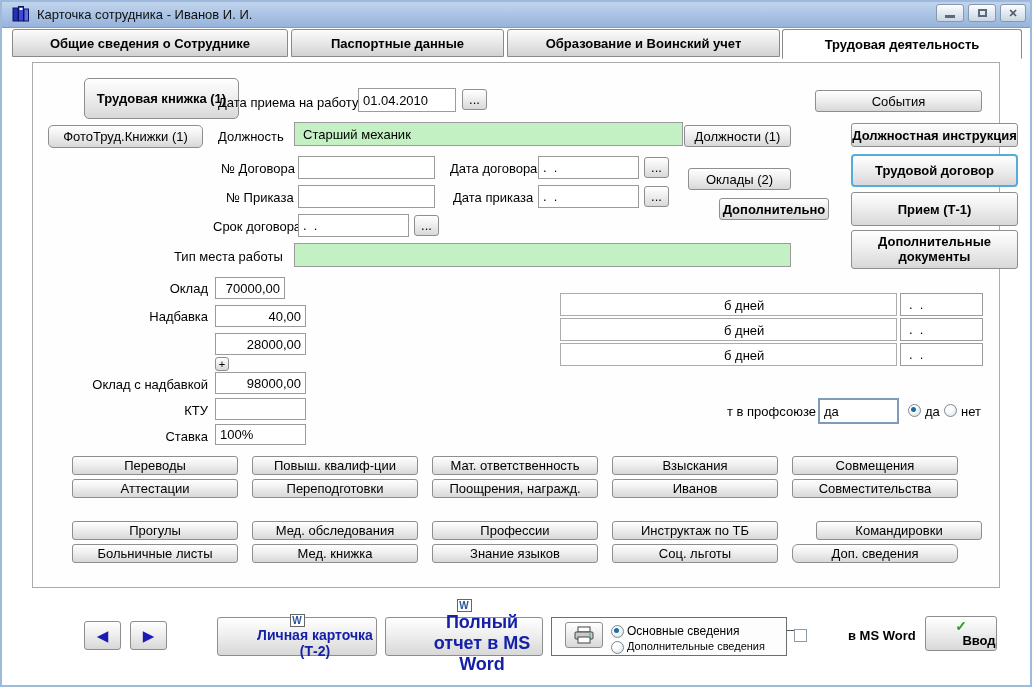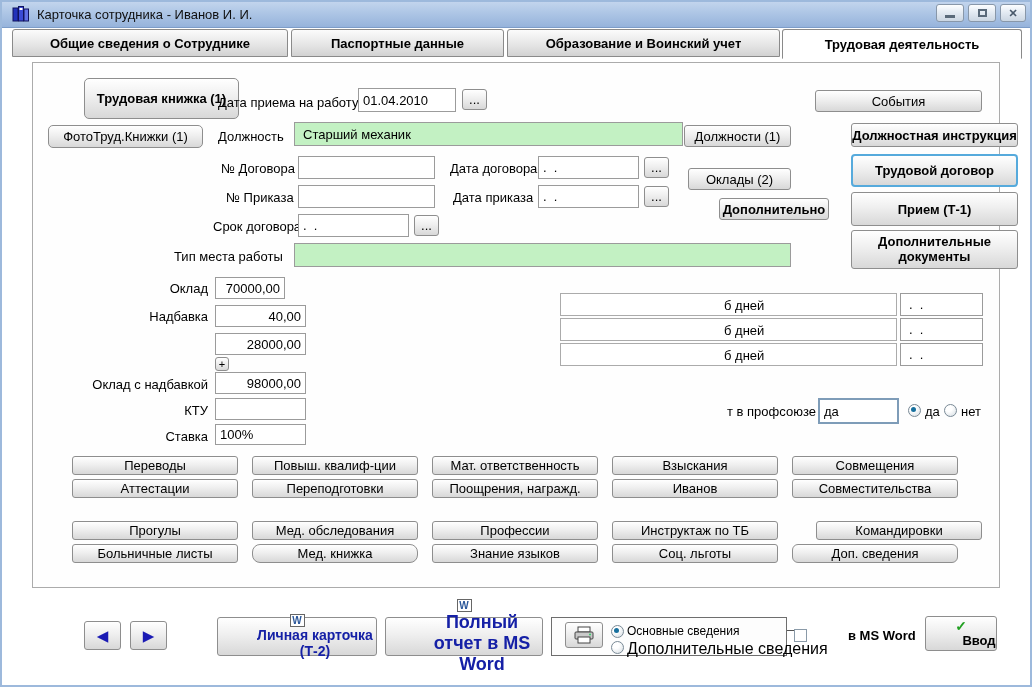--- a/index.html
+++ b/index.html
@@ -215,21 +215,21 @@
   <div class="btn" style="left:612px;top:521px;width:166px;height:19px;">
       <span>Инструктаж по ТБ</span>
     </div>
   <div class="btn" style="left:792px;top:521px;width:166px;height:19px;margin-left:24px;">
       <span>Командировки</span>
     </div>
 
   <div class="btn" style="left:72px;top:544px;width:166px;height:19px;">
       <span>Больничные листы</span>
     </div>
-  <div class="btn" style="left:252px;top:544px;width:166px;height:19px;border-radius:8px;">
+  <div class="btn" style="left:252px;top:544px;width:166px;height:19px;">
       <span>Мед. книжка</span>
     </div>
   <div class="btn" style="left:432px;top:544px;width:166px;height:19px;">
       <span>Знание языков</span>
     </div>
   <div class="btn" style="left:612px;top:544px;width:166px;height:19px;">
       <span>Соц. льготы</span>
     </div>
   <div class="btn" style="left:792px;top:544px;width:166px;height:19px;border-radius:6px;">
       <span>Доп. сведения</span>
@@ -260,21 +260,21 @@
     <svg width="22" height="18" viewBox="0 0 22 18">
       <rect x="5" y="1" width="12" height="5" fill="#fff" stroke="#444"></rect>
       <rect x="2" y="6" width="18" height="7" rx="1" fill="#C9C9C9" stroke="#444"></rect>
       <rect x="5" y="11" width="12" height="6" fill="#fff" stroke="#444"></rect>
       <circle cx="17" cy="8.5" r="1" fill="#3C6"></circle>
     </svg>
   </div>
   <div class="radio sel" style="left:611px;top:625px;"></div>
   <span class="lbl" style="left:627px;top:624px;font-size:12px;">Основные сведения</span>
   <div class="radio" style="left:611px;top:641px;"></div>
-  <span class="lbl" style="left:627px;top:640px;font-size:16px;">Дополнительные сведения</span>
+  <span class="lbl" style="left:627px;top:640px;font-size:11px;">Дополнительные сведения</span>
   <div style="position:absolute;left:787px;top:630px;width:7px;height:1px;background:#555;"></div>
   <div class="chk" style="left:794px;top:629px;"></div>
   <span class="lbl bold" style="left:812px;top:628px;">в MS Word</span>
 
   <div class="btn" style="left:925px;top:616px;width:72px;height:35px;flex-direction:column;line-height:1.1;padding:1px 0;">
     <span style="color:#22A022;font-weight:bold;font-size:14px;">✓</span>
     <span class="bold">Ввод</span>
   </div>
 
 

